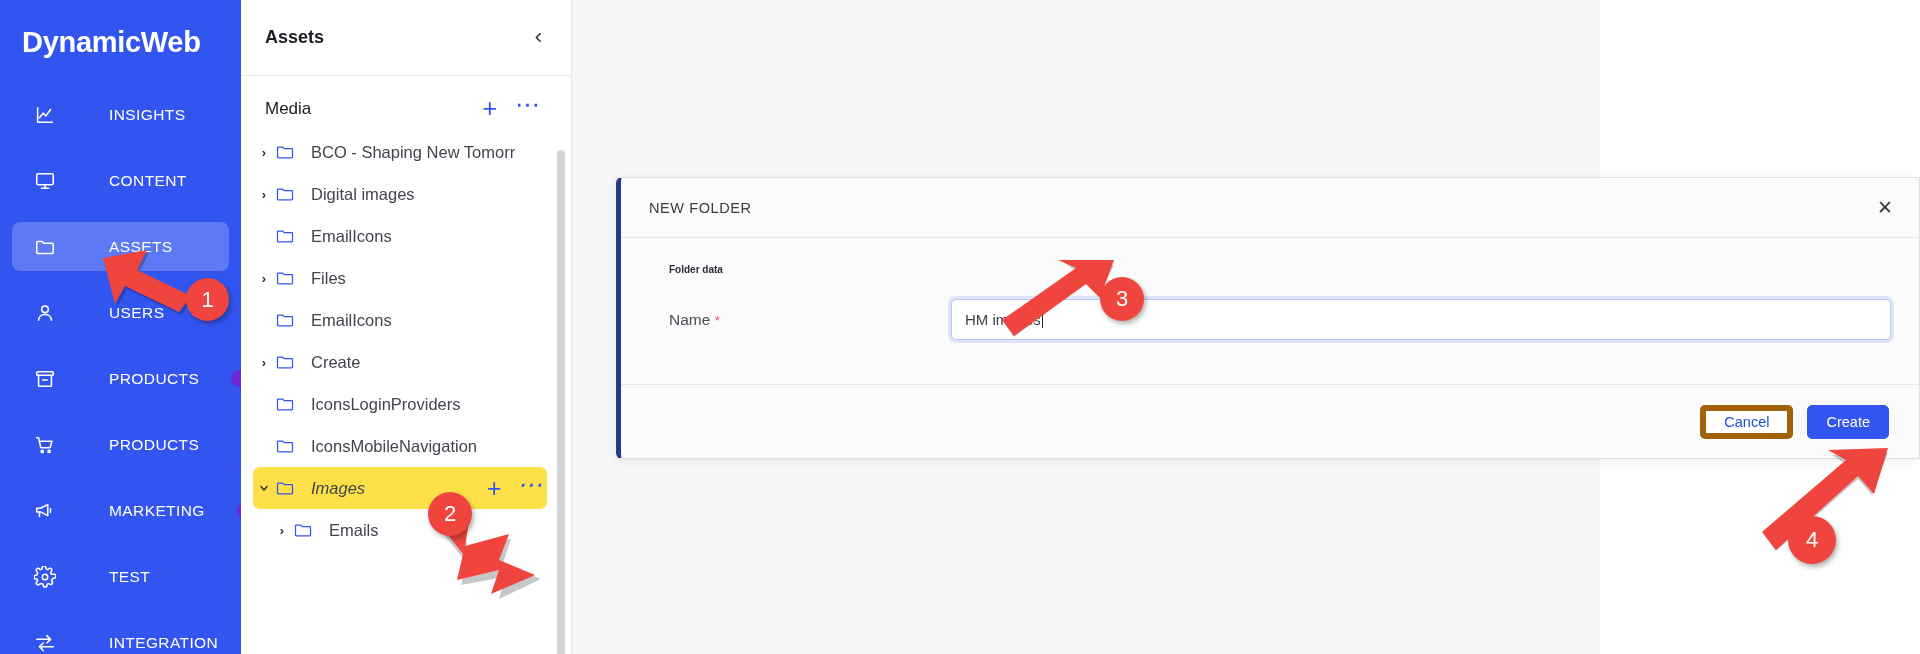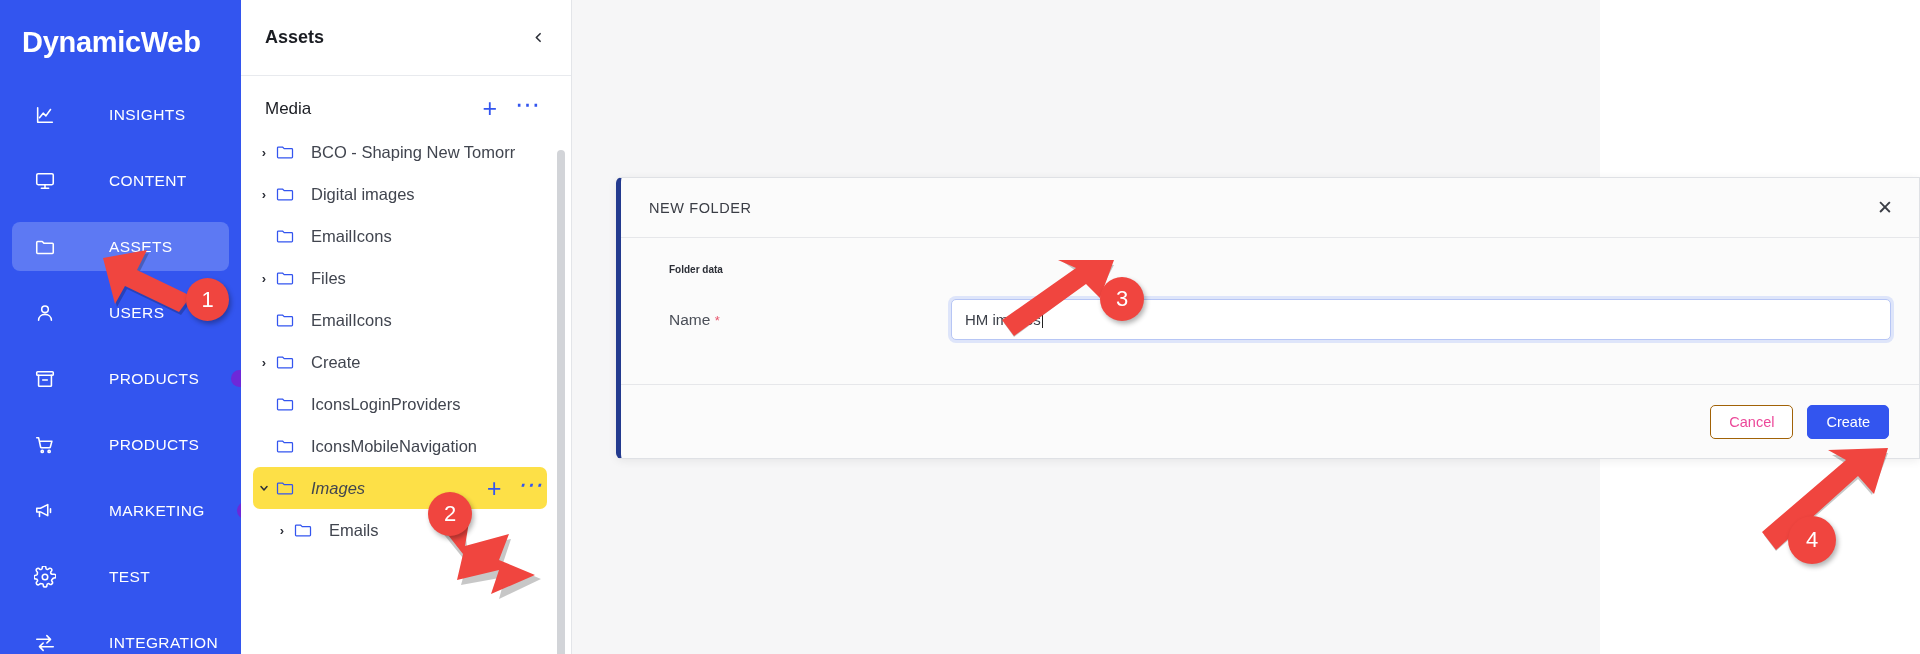--- a/index.html
+++ b/index.html
@@ -222,21 +222,21 @@
   }
   .btn {
     height: 34px;
     border-radius: 5px;
     font-size: 14.5px;
     display: flex; align-items: center; justify-content: center;
     cursor: pointer;
     padding: 0 18px;
     min-width: 72px;
   }
-  .btn-cancel { background: #ffffff; border: 1px solid #a16207; color: #ec4899; }
+  .btn-cancel { background: #ffffff; border: 6px solid #a16207; color: #1d4ed8; }
   .btn-create { background: #3355ef; border: 1px solid #3355ef; color: #ffffff; }
   .badge {
     position: absolute;
     border-radius: 50%;
     background: #f0453f;
     color: #ffffff;
     display: flex; align-items: center; justify-content: center;
     font-size: 22px;
     font-weight: normal;
     box-shadow: 2px 3px 5px rgba(0,0,0,.3);

